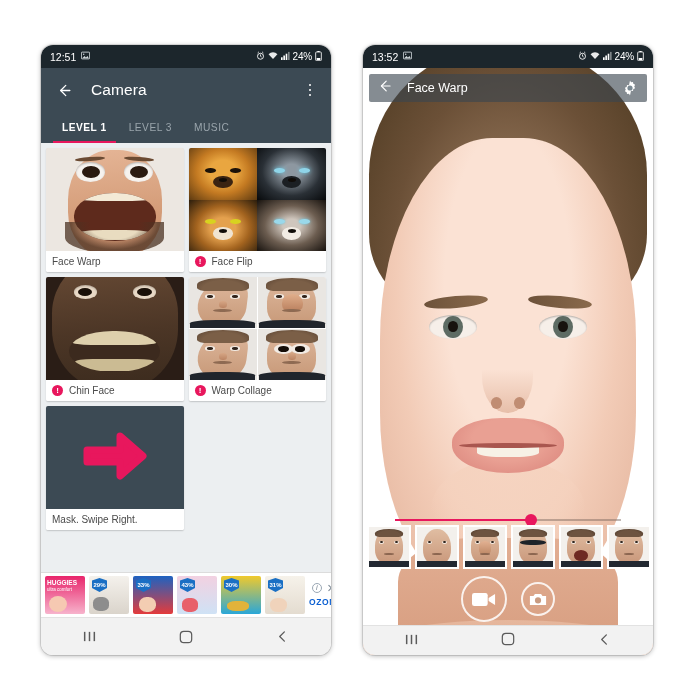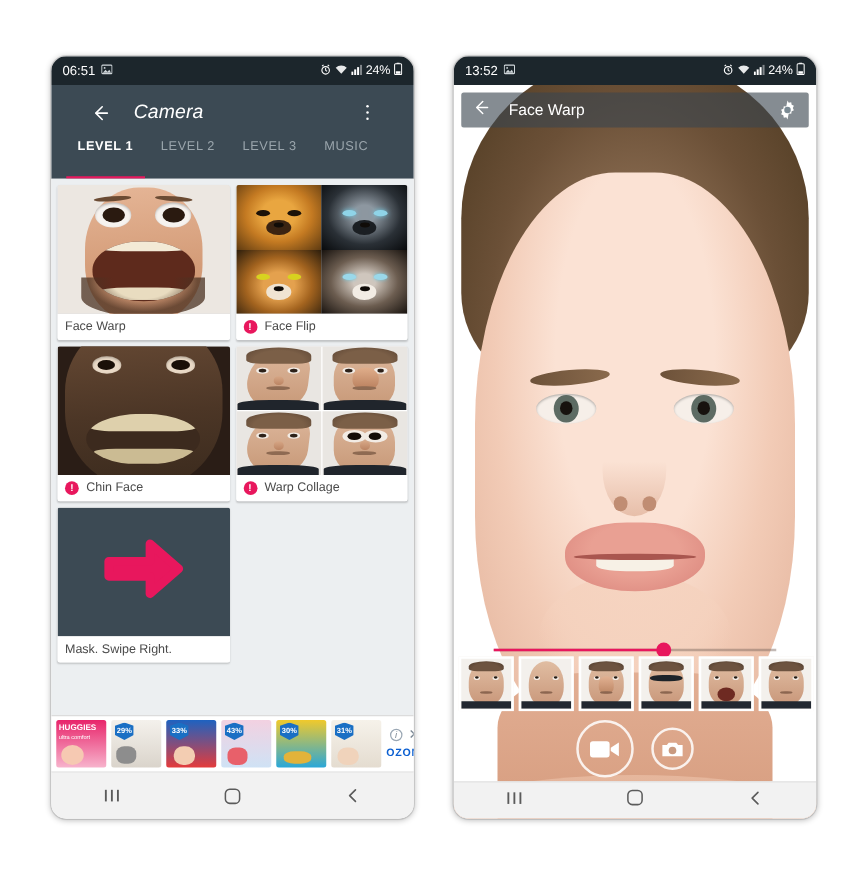--- a/index.html
+++ b/index.html
@@ -34,35 +34,35 @@
     padding: 0 9px; font-size: 10.5px; flex: 0 0 auto;
   }
   .sb-left { display: flex; align-items: center; gap: 5px; }
   .sb-right { display: flex; align-items: center; gap: 3px; font-size: 10px; }
   .sb-ico { display: inline-block; line-height: 1; }
   .sb-pct { font-size: 10px; letter-spacing: -.2px; }
 
   
   .appbar {
     height: 44px; background: #3c4a54; color: #ffffff;
-    display: flex; align-items: center; padding: 0 28px; flex: 0 0 auto; font-style: italic;
+    display: flex; align-items: center; padding: 0 12px; flex: 0 0 auto;
   }
   .appbar .back { width: 22px; height: 22px; display:flex; align-items:center; justify-content:center; }
   .appbar .title { font-size: 15.5px; margin-left: 16px; font-weight: 400; letter-spacing: .1px; }
   .appbar .menu { margin-left: auto; width: 18px; height: 22px; display:flex; flex-direction:column;
                   align-items:center; justify-content:center; gap: 2.5px; }
   .dot { width: 2.6px; height: 2.6px; border-radius: 50%; background: #ffffff; }
 
   
   .tabs {
     height: 31px; background: #3c4a54; display: flex; align-items: stretch;
     padding-left: 10px; flex: 0 0 auto; overflow: hidden; position: relative;
   }
   .tab {
-    display: flex; align-items: flex-start; padding: 0 11px;
+    display: flex; align-items: center; padding: 0 11px;
     font-size: 10.2px; color: #9aa5ac; letter-spacing: .5px; white-space: nowrap;
     position: relative;
   }
   .tab.active { color: #ffffff; font-weight: bold; }
   .tab.active::after {
     content:""; position: absolute; left: 2px; right: 2px; bottom: 0;
     height: 2.5px; background: #e8175d;
   }
 
   
@@ -288,21 +288,21 @@
 </style>
 </head>
 <body>
 
 <div class="stage">
 
   <div class="phone">
 
     <div class="statusbar">
       <div class="sb-left">
-        <span>06:51</span>
+        <span>12:51</span>
         <span class="sb-ico">
           <svg width="9" height="9" viewBox="0 0 12 12">
               <rect x="0.5" y="1.5" width="11" height="9" rx="1" fill="none" stroke="#cfd6da" stroke-width="1.2"></rect>
               <circle cx="3.6" cy="4.4" r="1" fill="#cfd6da"></circle>
               <path d="M1.6 9.5l3-3 2 2 2-2 1.8 3z" fill="#cfd6da"></path>
             </svg>
         </span>
       </div>
       <div class="sb-right">
         <span class="sb-ico">
@@ -347,23 +347,20 @@
       <div class="menu">
         <span class="dot"></span>
           <span class="dot"></span>
           <span class="dot"></span>
       </div>
     </div>
 
     <div class="tabs">
       <div class="tab active">
           <span>LEVEL 1</span>
-        </div>
-      <div class="tab">
-          <span>LEVEL 2</span>
         </div>
       <div class="tab">
           <span>LEVEL 3</span>
         </div>
       <div class="tab">
           <span>MUSIC</span>
         </div>
 
     </div>
 

